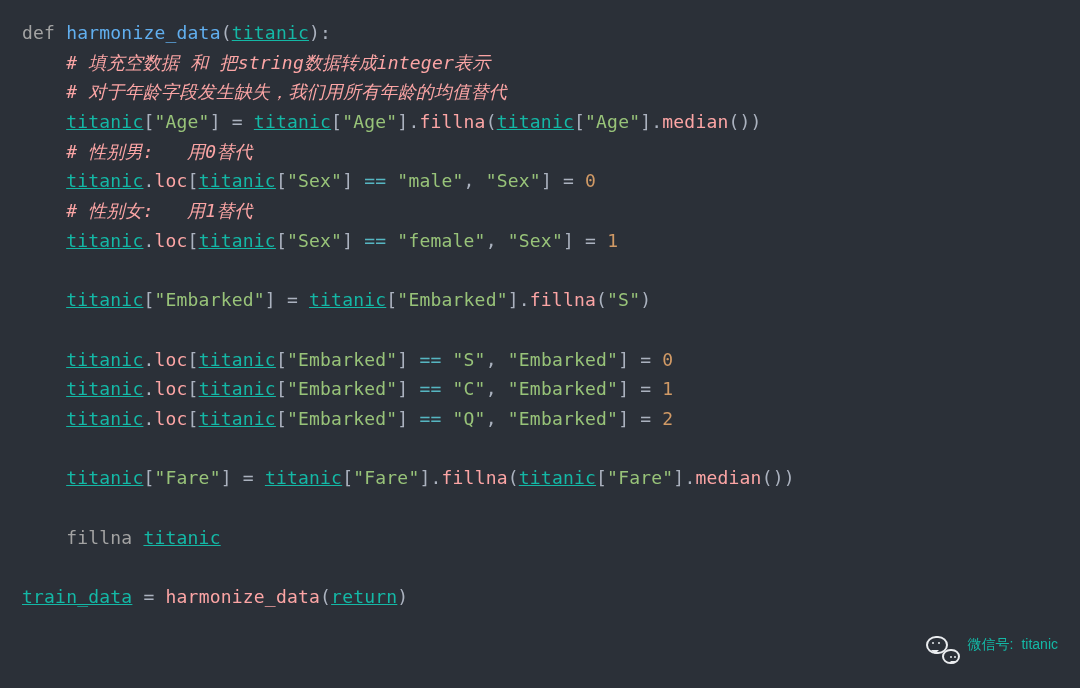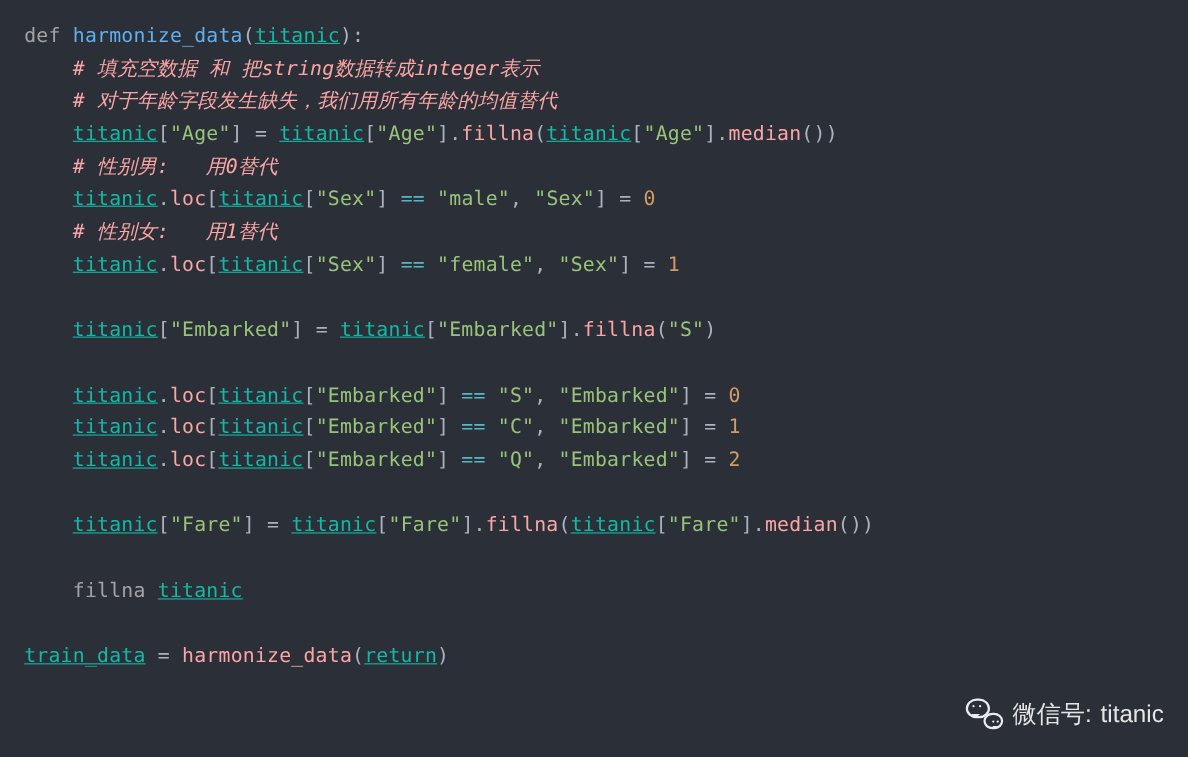--- a/index.html
+++ b/index.html
@@ -29,25 +29,24 @@
   .num { color: #d19a66; }           
   .cmt { color: #fca5a5; font-style: italic; } 
   .pnc { color: #abb2bf; }           
   .op  { color: #56b6c2; }           
 
   .watermark {
     position: absolute;
     right: 22px;
     bottom: 24px;
     display: flex;
-    align-items: center;
     gap: 8px;
-    color: #e5e5e5;
+    color: #14b8a6;
     font-family: "PingFang SC", "Microsoft YaHei", sans-serif;
-    font-size: 22px;
+    font-size: 14px;
     pointer-events: none;
   }
   .wx-icon {
     width: 34px;
     height: 28px;
     position: relative;
   }
   .wx-icon .big {
     position: absolute;
     width: 22px; height: 18px;

